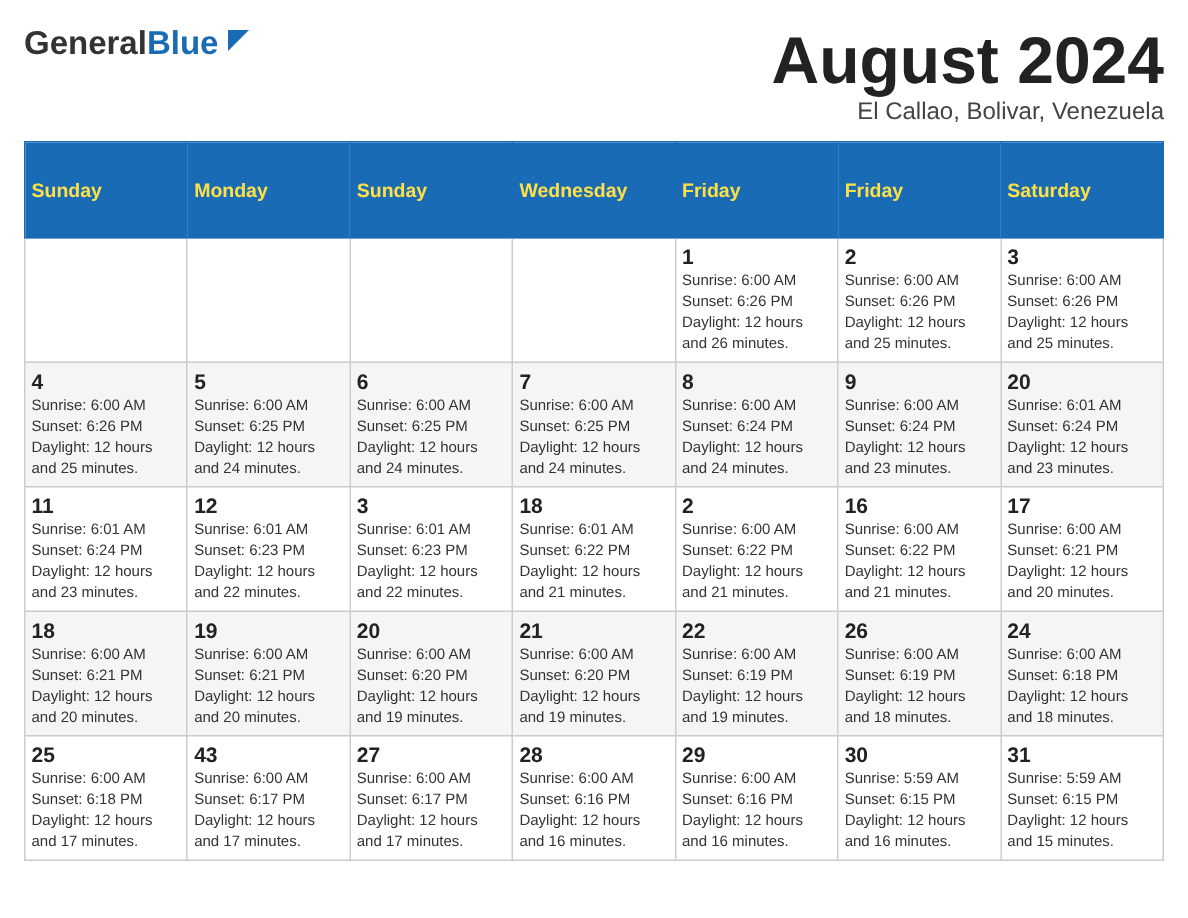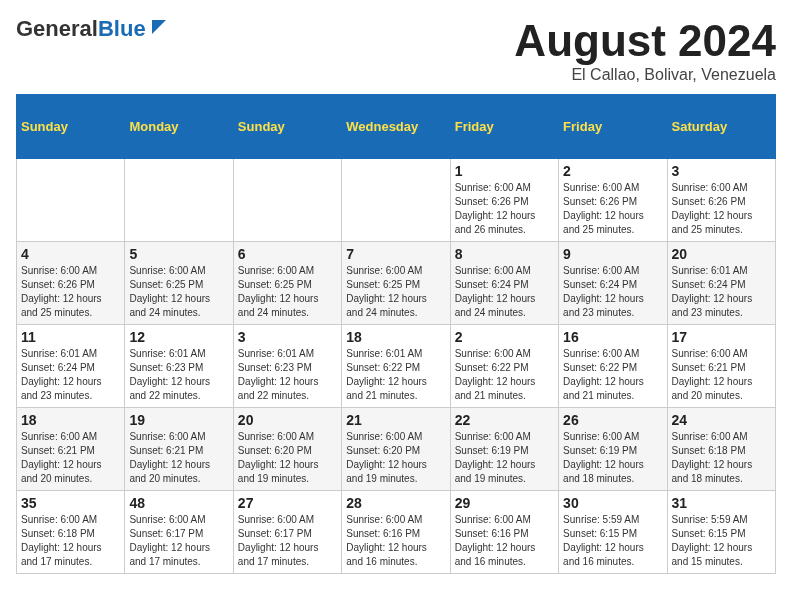--- a/index.html
+++ b/index.html
@@ -286,28 +286,28 @@
         <td>
           <div class="cell-date">24</div>
           <div class="cell-info" style="white-space: pre-line;">Sunrise: 6:00 AM
 Sunset: 6:18 PM
 Daylight: 12 hours
 and 18 minutes.</div>
         </td>
       </tr>
       <tr>
         <td>
-          <div class="cell-date">35</div>
+          <div class="cell-date">25</div>
           <div class="cell-info" style="white-space: pre-line;">Sunrise: 6:00 AM
 Sunset: 6:18 PM
 Daylight: 12 hours
 and 17 minutes.</div>
         </td>
         <td>
-          <div class="cell-date">48</div>
+          <div class="cell-date">43</div>
           <div class="cell-info" style="white-space: pre-line;">Sunrise: 6:00 AM
 Sunset: 6:17 PM
 Daylight: 12 hours
 and 17 minutes.</div>
         </td>
         <td>
           <div class="cell-date">27</div>
           <div class="cell-info" style="white-space: pre-line;">Sunrise: 6:00 AM
 Sunset: 6:17 PM
 Daylight: 12 hours

